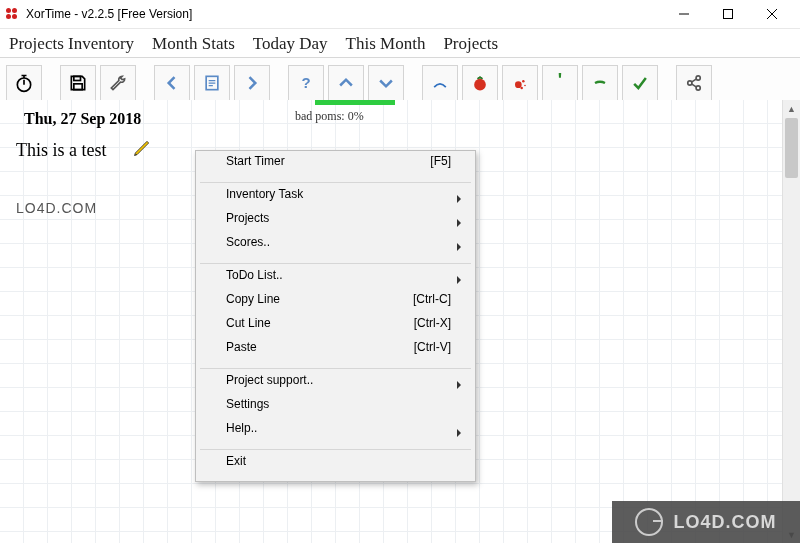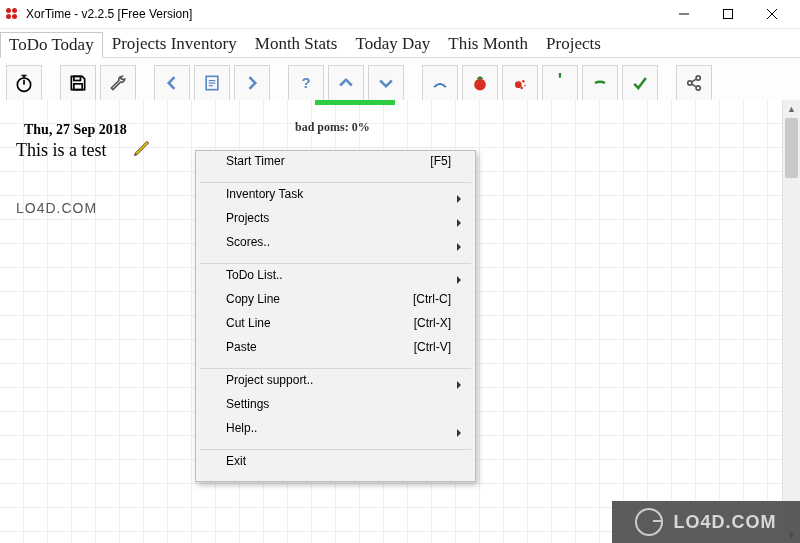--- a/index.html
+++ b/index.html
@@ -22,27 +22,27 @@
   .tbtn svg{width:20px;height:20px;}
   
   .canvas{position:absolute;left:0;right:17px;top:100px;bottom:0;
     background-image:linear-gradient(#eceff2 1px,transparent 1px),linear-gradient(90deg,#eceff2 1px,transparent 1px);
     background-size:24px 24px;background-position:-1px -1px;background-color:#fff;}
   .vscroll{position:absolute;right:0;top:100px;bottom:0;width:17px;background:#f0f0f0;border-left:1px solid #e0e0e0;}
   .vscroll .thumb{position:absolute;left:2px;right:2px;top:18px;height:60px;background:#c8c8c8;border-radius:2px;}
   .vscroll .arr{position:absolute;left:0;right:0;height:17px;display:flex;align-items:center;justify-content:center;font-size:9px;color:#666;background:#f0f0f0;}
   .vscroll .arr.up{top:0;} .vscroll .arr.dn{bottom:0;}
   .hand{font-family:"Comic Sans MS","Segoe Script",cursive;}
-  .date-text{position:absolute;left:24px;top:10px;font-size:14px;font-weight:bold;color:#000;margin-top:12px;}
+  .date-text{position:absolute;left:24px;top:10px;font-size:16px;font-weight:bold;color:#000;}
   .task-text{position:absolute;left:16px;top:40px;font-size:18px;color:#000;}
   .pencil{position:absolute;left:132px;top:38px;width:20px;height:20px;}
   .wm{position:absolute;left:16px;top:100px;font-size:14px;color:#555;letter-spacing:1px;}
   .poms{position:absolute;left:295px;top:0;width:130px;}
   .poms-bar{height:5px;width:80px;background:#2ecc40;margin-left:20px;}
-  .poms-label{font-size:12px;color:#333;margin-top:15px;font-weight:bold;}
+  .poms-label{font-size:12px;color:#333;margin-top:4px;}
   
   .ctx{position:absolute;left:195px;top:50px;width:275px;background:#f2f2f2;border:1px solid #bfbfbf;box-shadow:2px 3px 6px rgba(0,0,0,0.25);font-size:12px;padding:3px 2px;}
   .ctx .row{height:24px;display:flex;align-items:flex-start;padding:0 22px 0 28px;cursor:default;position:relative;}
   .ctx .sep{height:1px;background:#d6d6d6;margin:4px 2px;}
   .ctx .label{flex:1;color:#000;}
   .ctx .accel{color:#000;}
   .ctx .sub::after{content:"";position:absolute;right:8px;top:50%;transform:translateY(-50%);border:4px solid transparent;border-left-color:#333;}
   
   .brand{position:absolute;right:0;bottom:0;width:188px;height:42px;background:rgba(70,70,70,0.88);display:flex;align-items:center;justify-content:center;gap:10px;}
   .brand-circle{width:24px;height:24px;border:2px solid #ccc;border-radius:50%;position:relative;}
@@ -75,21 +75,20 @@
       </div>
       <div class="win-btn close">
         <svg viewBox="0 0 10 10" width="10" height="10">
             <path d="M0 0 L10 10 M10 0 L0 10" stroke="#000" stroke-width="1"></path>
           </svg>
       </div>
     </div>
   </div>
 
   <div class="tabs">
-    <div class="tab active">ToDo Today</div>
     <div class="tab">Projects Inventory</div>
     <div class="tab">Month Stats</div>
     <div class="tab">Today Day</div>
     <div class="tab">This Month</div>
     <div class="tab">Projects</div>
   </div>
 
   <div class="toolbar">
     <div class="tbtn">
       <svg viewBox="0 0 24 24">

